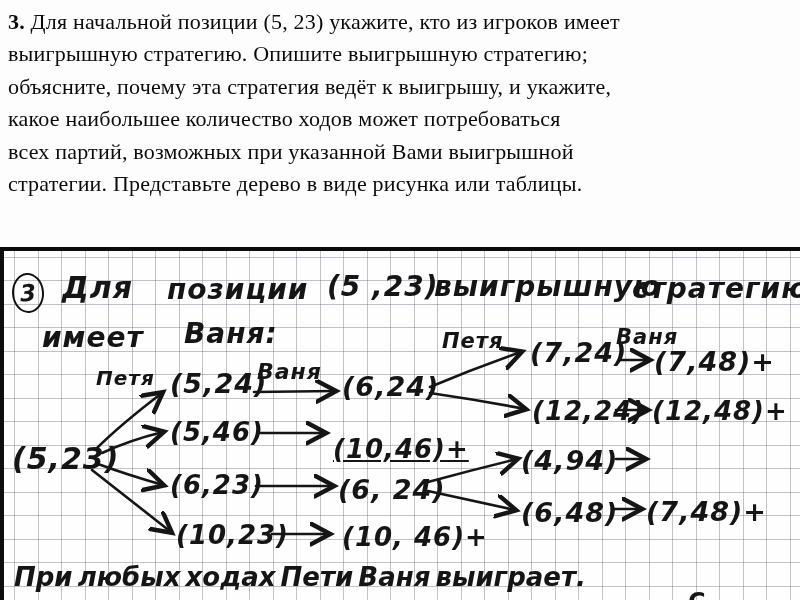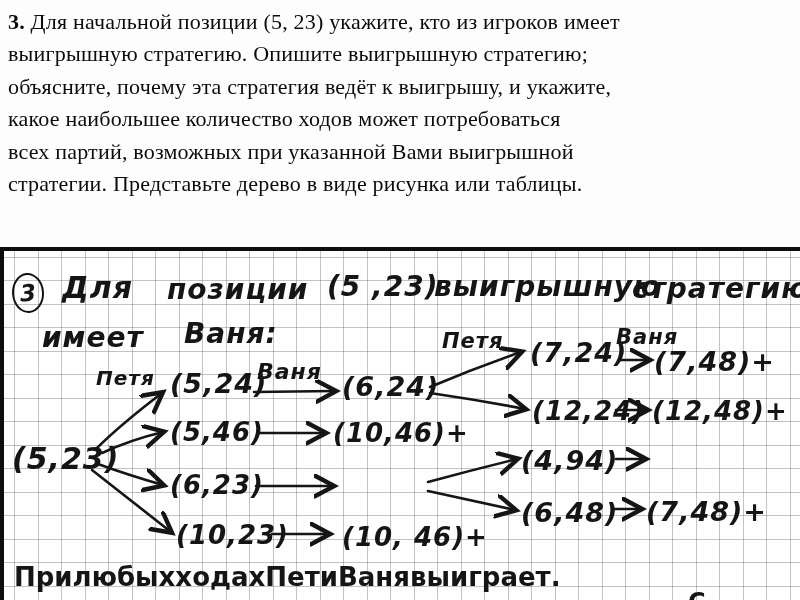--- a/index.html
+++ b/index.html
@@ -37,22 +37,22 @@
   .circle-num{
     position:absolute;left:12px;top:273px;width:28px;height:36px;
     border:2.5px solid #111;border-radius:50%;
     display:flex;align-items:center;justify-content:center;
     font-family:"DejaVu Sans",sans-serif;font-style:italic;font-weight:bold;
     font-size:23px;color:#151515;transform:rotate(-4deg);z-index:3;
   }
   .arrows{position:absolute;left:0;top:0;width:800px;height:600px;z-index:2;pointer-events:none;}
   .conclusion{
     position:absolute;left:14px;top:562px;width:572px;
-    display:flex;
-    font-family:"DejaVu Sans",sans-serif;font-weight:bold;
+    display:flex;justify-content:space-between;
+    font-family:"DejaVu Sans",sans-serif;font-style:italic;font-weight:bold;
     font-size:26px;color:#151515;z-index:3;white-space:nowrap;
   }
   .partial-glyph{
     position:absolute;left:688px;top:588px;height:12px;overflow:hidden;
     font-family:"DejaVu Sans",sans-serif;font-weight:bold;font-size:24px;color:#151515;z-index:3;
   }
 </style>
 </head>
 <body>
 
@@ -110,21 +110,22 @@
   <span class="hw lbl" style="left:616px;top:325px;font-size:21px;">Ваня</span>
 
   <span class="hw node" style="left:12px;top:441px;font-size:30px;">(5,23)</span>
 
   <span class="hw node" style="left:170px;top:368px;font-size:27px;">(5,24)</span>
   <span class="hw node" style="left:170px;top:417px;">(5,46)</span>
   <span class="hw node" style="left:170px;top:470px;">(6,23)</span>
   <span class="hw node" style="left:176px;top:520px;">(10,23)</span>
 
   <span class="hw node" style="left:342px;top:371px;font-size:27px;">(6,24)</span>
-  <span class="hw node" style="left:333px;top:418px;">(10,46)+</span>
+  <span class="hw node" style="left:333px;top:434px;text-decoration:underline;">(10,46)+</span>
+  <span class="hw node" style="left:338px;top:474px;font-size:27px;">(6, 24)</span>
   <span class="hw node" style="left:342px;top:522px;">(10, 46)+</span>
 
   <span class="hw node" style="left:530px;top:337px;font-size:27px;">(7,24)</span>
   <span class="hw node" style="left:532px;top:396px;">(12,24)</span>
   <span class="hw node" style="left:521px;top:445px;font-size:27px;">(4,94)</span>
   <span class="hw node" style="left:521px;top:497px;font-size:27px;">(6,48)</span>
 
   <span class="hw node" style="left:654px;top:346px;font-size:27px;">(7,48)+</span>
   <span class="hw node" style="left:652px;top:396px;">(12,48)+</span>
   <span class="hw node" style="left:646px;top:496px;font-size:27px;">(7,48)+</span>

